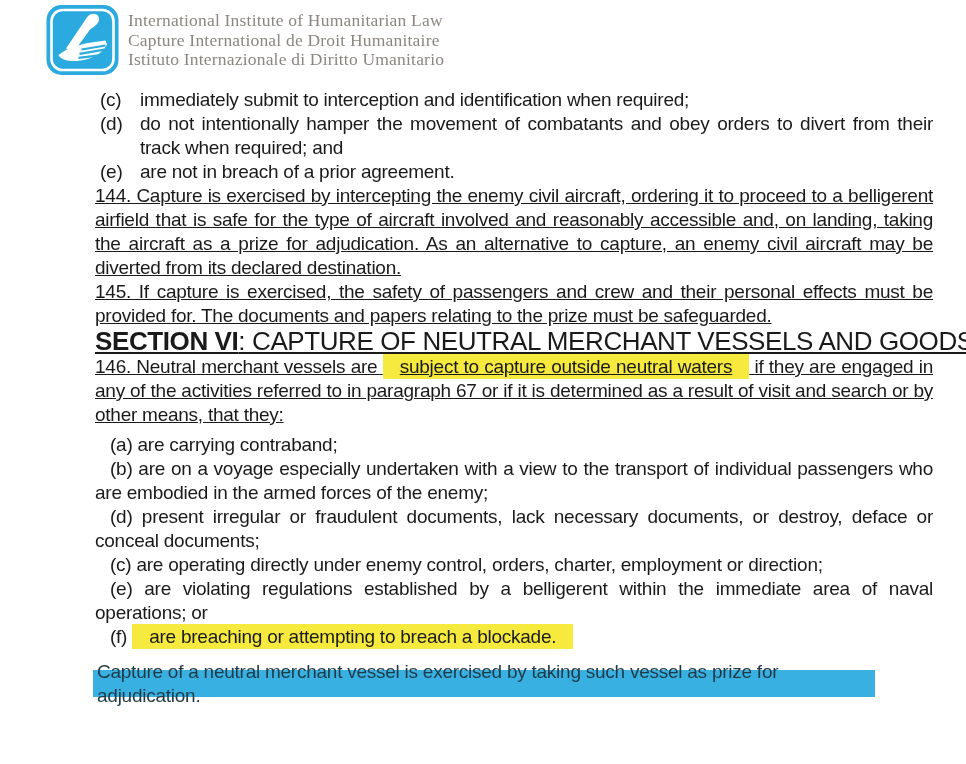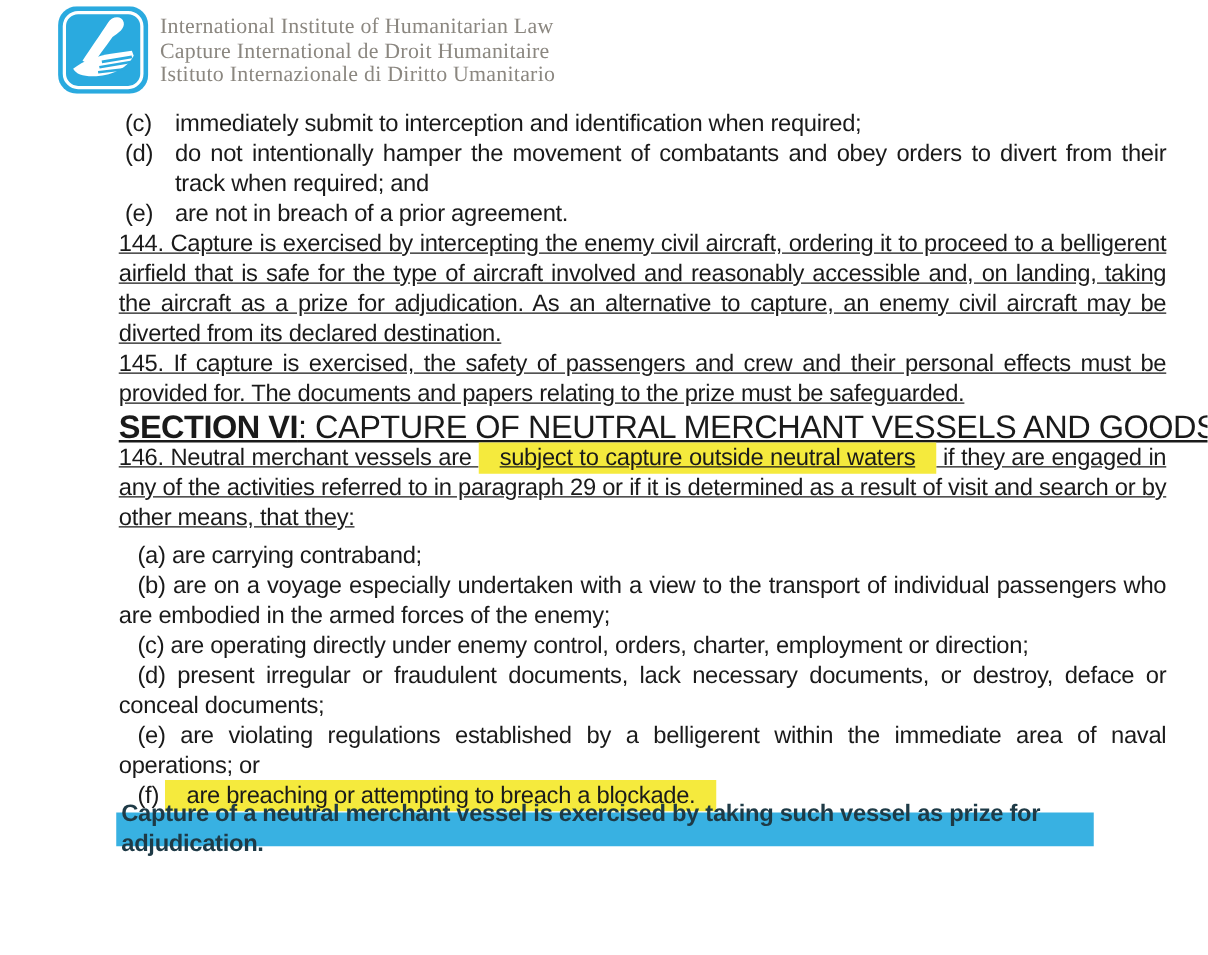--- a/index.html
+++ b/index.html
@@ -49,24 +49,24 @@
     margin-top:29px;font-size:26px;line-height:27px;
     letter-spacing:-0.4px;text-align:left;white-space:nowrap;
   }
   .heading .hb{font-weight:bold;}
   .p146{margin-top:25px;}
   .blist{margin-top:6px;}
 
   .hl-y{background:var(--hl-yellow);padding:2px 17px;}
 
   .bar{
-    margin-top:1px;margin-left:-2px;width:782px;height:27px;
+    margin-top:21px;margin-left:-2px;width:782px;height:27px;
     background:var(--hl-blue);color:var(--bar-ink);
     display:flex;align-items:center;padding-left:4px;
-    text-align:left;letter-spacing:-0.25px;font-weight:bold;
+    text-align:left;letter-spacing:-0.25px;
   }
 </style>
 </head>
 <body>
 
 <div class="page">
 
   <div class="header">
     <svg class="logo" viewBox="0 0 72 70" xmlns="http://www.w3.org/2000/svg">
       <rect x="0" y="0" width="72" height="70" rx="15" fill="#2AAADF"></rect>
@@ -97,38 +97,38 @@
         <span class="lbl">(e)</span><span>are not in breach of a prior agreement.</span>
       </div>
     </div>
 
     <p class="p144">144. Capture is exercised by intercepting the enemy civil aircraft, ordering it to proceed to a belligerent airfield that is safe for the type of aircraft involved and reasonably accessible and, on landing, taking the aircraft as a prize for adjudication. As an alternative to capture, an enemy civil aircraft may be diverted from its declared destination.</p>
 
     <p class="p145">145. If capture is exercised, the safety of passengers and crew and their personal effects must be provided for. The documents and papers relating to the prize must be safeguarded.</p>
 
     <p class="heading"><span class="hb">SECTION VI</span><span>: CAPTURE OF NEUTRAL MERCHANT VESSELS AND GOODS</span></p>
 
-    <p class="p146"><span>146. Neutral merchant vessels are </span><span class="hl-y">subject to capture outside neutral waters</span><span> if they are engaged in any of the activities referred to in paragraph 29 or if it is determined as a result of visit and search or by other means, that they:</span></p>
+    <p class="p146"><span>146. Neutral merchant vessels are </span><span class="hl-y">subject to capture outside neutral waters</span><span> if they are engaged in any of the activities referred to in paragraph 67 or if it is determined as a result of visit and search or by other means, that they:</span></p>
 
     <div class="blist">
       <div class="ind">
         <span>(a)</span>
         <span>are carrying contraband;</span>
       </div>
       <div class="ind">
         <span>(b)</span>
         <span>are on a voyage especially undertaken with a view to the transport of individual passengers who are embodied in the armed forces of the enemy;</span>
       </div>
       <div class="ind">
+        <span>(d)</span>
+        <span>present irregular or fraudulent documents, lack necessary documents, or destroy, deface or conceal documents;</span>
+      </div>
+      <div class="ind">
         <span>(c)</span>
         <span>are operating directly under enemy control, orders, charter, employment or direction;</span>
-      </div>
-      <div class="ind">
-        <span>(d)</span>
-        <span>present irregular or fraudulent documents, lack necessary documents, or destroy, deface or conceal documents;</span>
       </div>
       <div class="ind">
         <span>(e)</span>
         <span>are violating regulations established by a belligerent within the immediate area of naval operations; or</span>
       </div>
       <div class="ind">
         <span>(f)</span>
         <span class="hl-y">are breaching or attempting to breach a blockade.</span>
       </div>
     </div>

